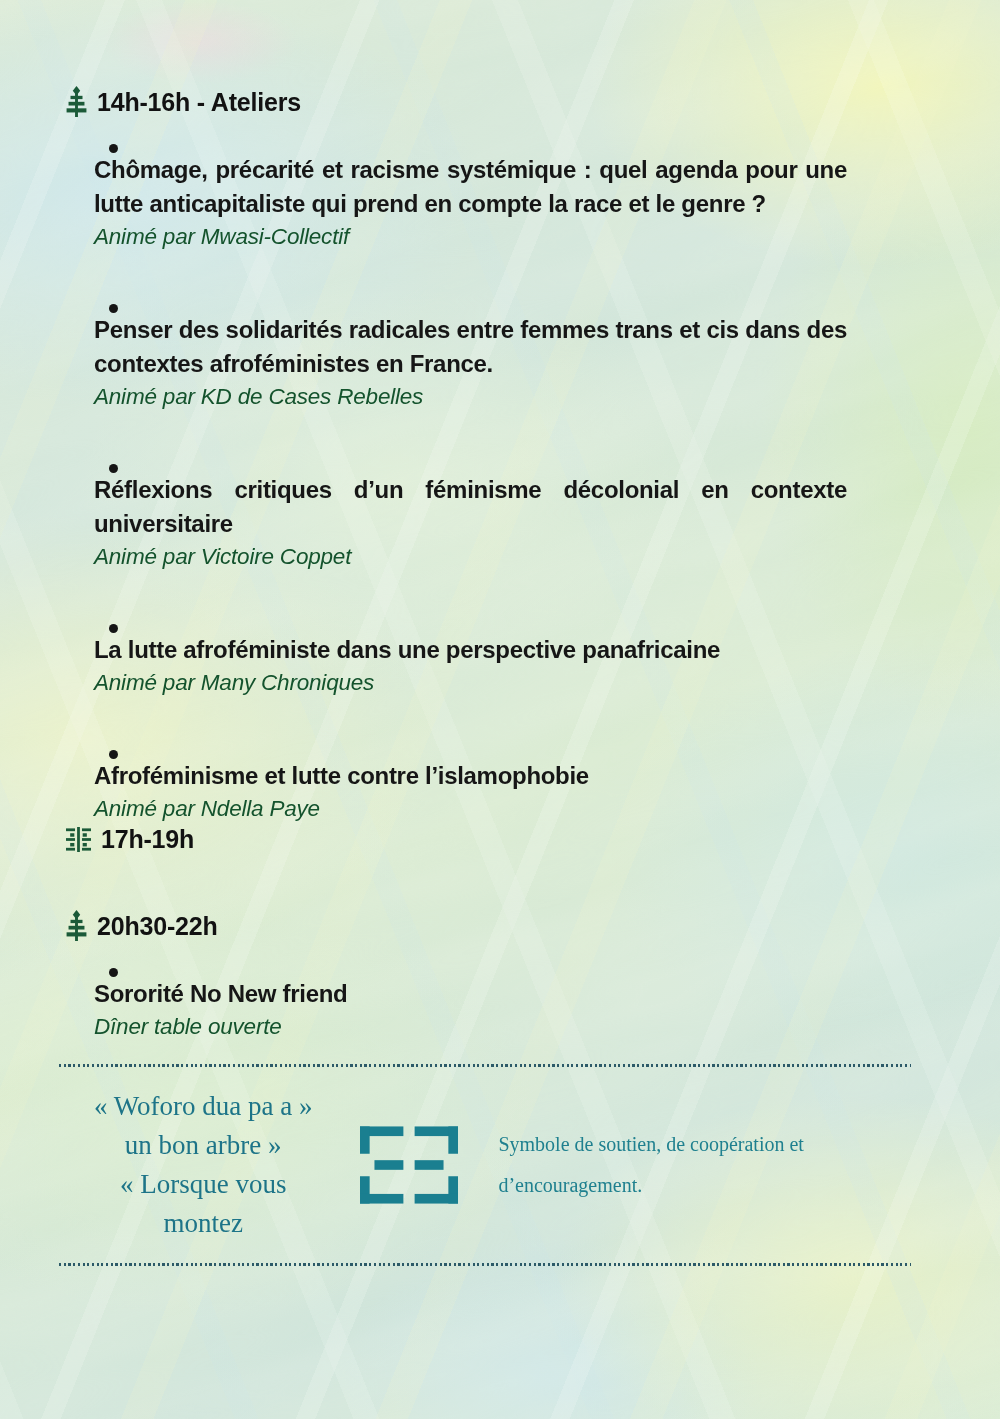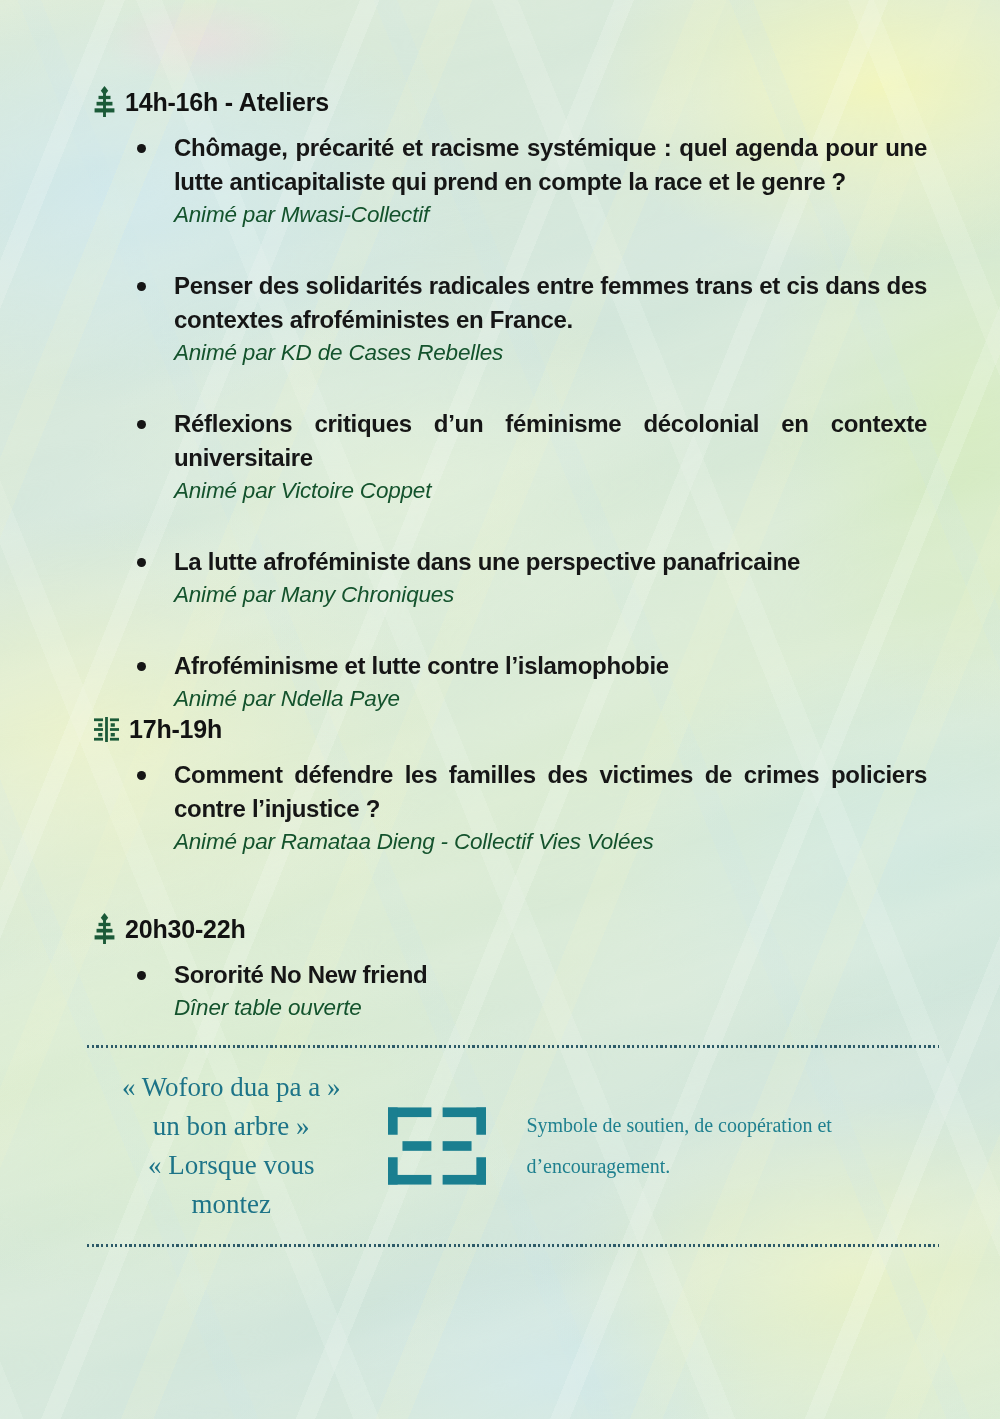--- a/index.html
+++ b/index.html
@@ -32,27 +32,27 @@
         rgba(255,255,255,0) 0 44px, rgba(255,255,255,.30) 44px 62px,
         rgba(255,255,255,0) 62px 118px, rgba(244,246,198,.28) 118px 148px,
         rgba(255,255,255,0) 148px 236px),
       repeating-linear-gradient(68deg,
         rgba(255,255,255,0) 0 70px, rgba(196,226,236,.25) 70px 92px,
         rgba(255,255,255,0) 92px 180px, rgba(255,255,255,.22) 180px 204px,
         rgba(255,255,255,0) 204px 330px);
   }
   .texture{position:absolute;inset:-220px;z-index:0;opacity:.26;transform:rotate(-16deg);}
   
-  .content{position:absolute;left:94px;top:86px;width:846px;z-index:2;}
+  .content{position:absolute;left:66px;top:86px;width:846px;z-index:2;}
   .sec-head{display:flex;align-items:center;gap:10px;}
   .sec-icon{flex:none;display:inline-block;}
   .sec-icon svg{display:block;}
   h2{margin:0;font-size:25px;font-weight:bold;color:#121212;letter-spacing:-.2px;line-height:30px;}
   ul.items{list-style:none;margin:14px 0 0 0;padding:0;}
-  li.item{display:flex;margin-bottom:39px;}
+  li.item{display:flex;margin-bottom:39px;flex-direction:column;}
   li.item:last-child{margin-bottom:0;}
   .bullet{flex:none;width:9px;height:9px;border-radius:50%;background:#151515;margin:13px 0 0 43px;}
   .item-text{margin-left:28px;width:753px;}
   .title{margin:0;font-size:24px;font-weight:bold;color:#161616;line-height:34px;
          letter-spacing:-.3px;text-align:justify;}
   .sub{margin:1px 0 0 0;font-size:22.5px;color:#14532d;line-height:30px;letter-spacing:-.2px;font-style:italic;}
   .sec2{}
   .sec3{margin-top:56px;}
   
   .dotted{height:3px;width:852px;margin:22px 0 0 -7px;
@@ -146,29 +146,20 @@
           <rect x="6" y="23" width="6" height="5"></rect>
           <rect x="23" y="2" width="13" height="4"></rect>
           <rect x="23" y="16" width="13" height="4"></rect>
           <rect x="23" y="30" width="13" height="4"></rect>
           <rect x="24" y="9" width="6" height="5"></rect>
           <rect x="24" y="23" width="6" height="5"></rect>
         </svg>
       </span>
       <h2>17h-19h</h2>
     </div>
-    <ul class="items">
-      <li class="item">
-        <span class="bullet"></span>
-        <div class="item-text">
-          <p class="title">Comment défendre les familles des victimes de crimes policiers contre l’injustice ?</p>
-          <p class="sub">Animé par Ramataa Dieng - Collectif Vies Volées</p>
-        </div>
-      </li>
-    </ul>
   </section>
 
   <section class="sec3">
     <div class="sec-head">
       <span class="sec-icon">
         <svg width="21" height="31" viewBox="0 0 20 30" fill="#1b5a38">
           <polygon points="10,0 13.6,4.6 10,9.2 6.4,4.6"></polygon>
           <rect x="8.6" y="2" width="2.8" height="28"></rect>
           <rect x="4.2" y="9.5" width="11.6" height="3.2"></rect>
           <rect x="2.3" y="15.3" width="15.4" height="3.6"></rect>

